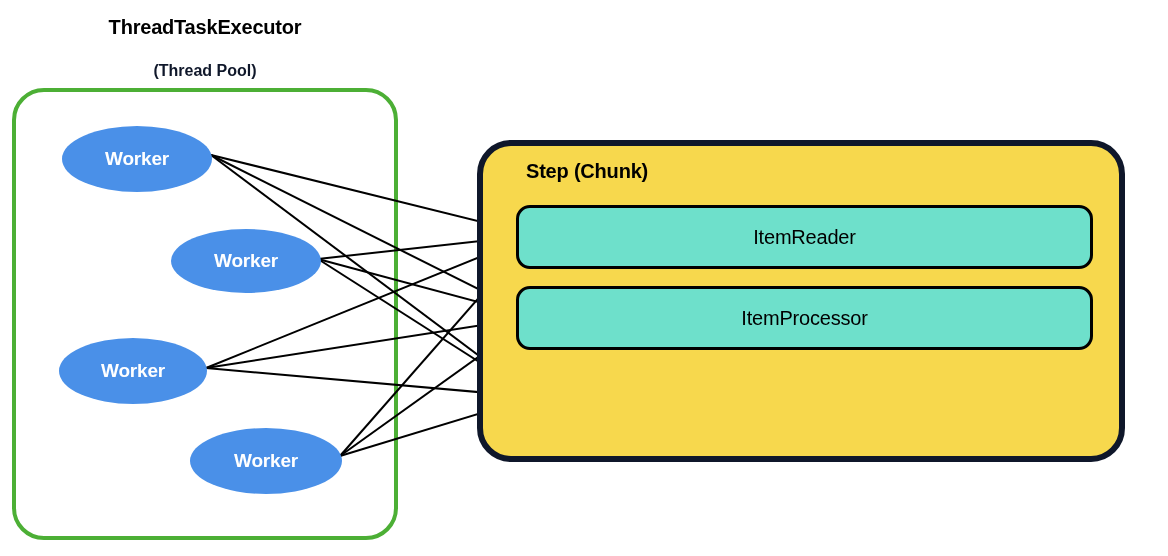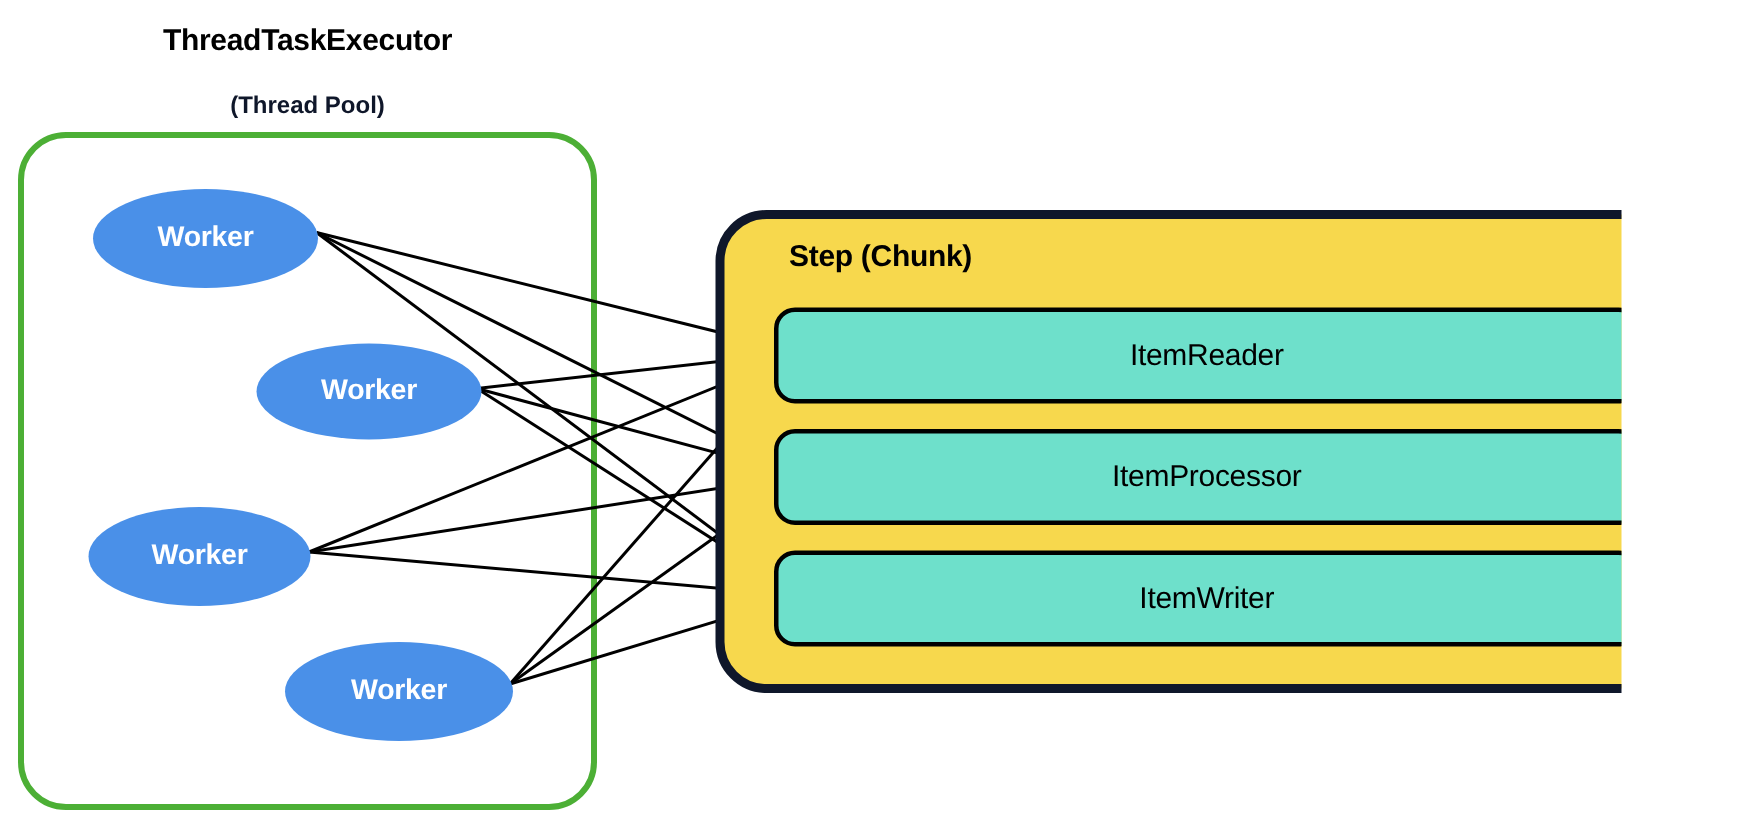--- a/index.html
+++ b/index.html
@@ -7,21 +7,21 @@
     margin: 0;
     padding: 0;
     background: #ffffff;
   }
   body {
     font-family: "Liberation Sans", sans-serif;
     -webkit-font-smoothing: antialiased;
   }
   #canvas {
     position: relative;
-    width: 1081px;
+    width: 1168px;
     height: 556px;
     background: #ffffff;
     overflow: hidden;
   }
 
   
   #executor-title-block {
     position: absolute;
     left: 12px;
     top: 14px;
@@ -173,16 +173,15 @@
       </div>
       <div class="worker-node" style="left: 190px; top: 428px; width: 152px; height: 66px; background: rgb(74, 144, 232); color: rgb(255, 255, 255);">
         <span>Worker</span>
       </div>
     </div>
 
   <div id="step-box">
     <div id="step-label">Step (Chunk)</div>
     <div class="step-component" id="component-0">ItemReader</div>
     <div class="step-component" id="component-1">ItemProcessor</div>
-    <div class="step-component" id="component-2">ItemWriter</div>
   </div>
 
 </div>
 
 </body></html>

